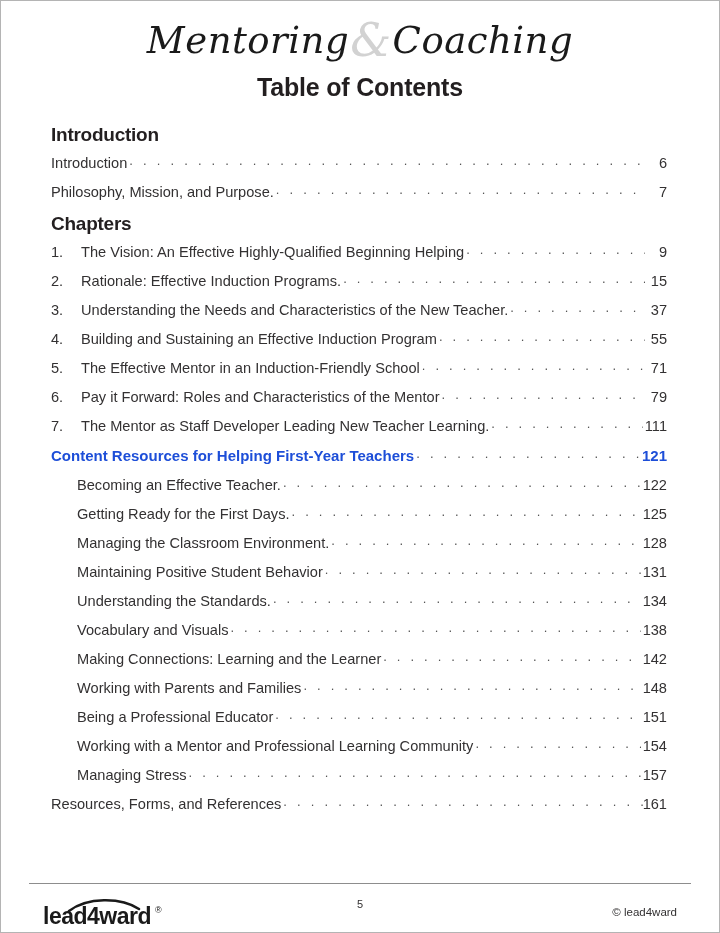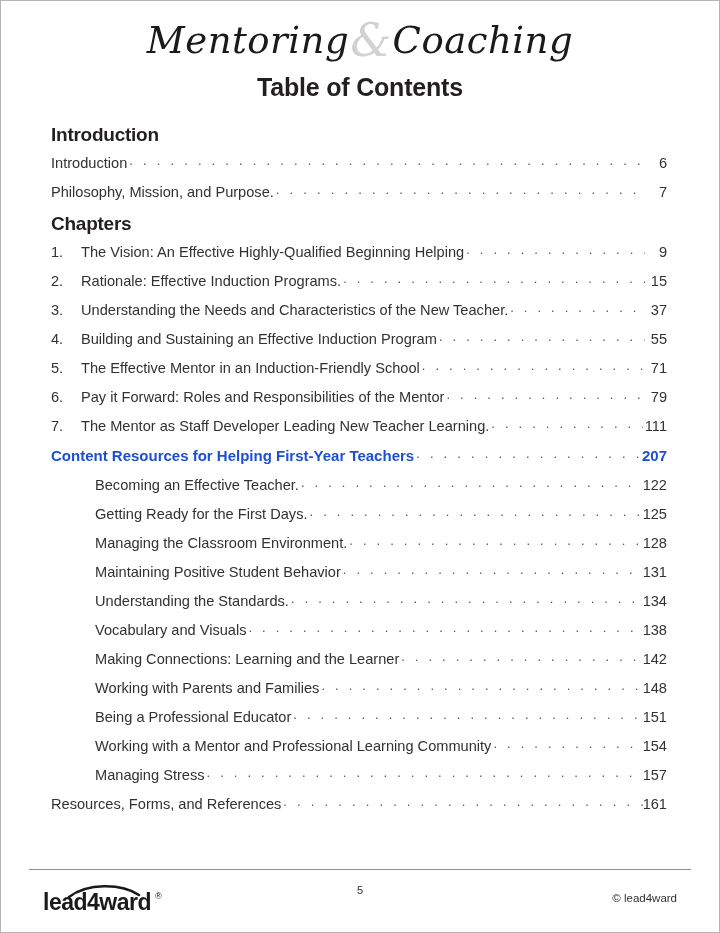--- a/index.html
+++ b/index.html
@@ -117,35 +117,35 @@
   
   .row.bold-row {
     font-weight: bold;
     color: #1d4ed8;
     font-size: 15px;
   }
   .row.bold-row .leader { font-weight: normal; }
 
   
   .row.sub {
-    margin-left: 44px;
+    margin-left: 26px;
     margin-bottom: 13px;
   }
 
   .row.final {
     margin-top: 0;
     margin-bottom: 8px;
   }
 
   
   .footer {
     position: absolute;
     left: 0;
     right: 0;
-    bottom: 18px;
+    bottom: 4px;
     padding: 0 28px;
     box-sizing: border-box;
   }
   .footer-rule {
     border-top: 1.5px solid #8d8d8d;
     margin-bottom: 14px;
   }
   .footer-inner {
     position: relative;
     height: 30px;
@@ -228,35 +228,35 @@
       <span class="pg">55</span>
     </div>
     <div class="row chapter">
       <span class="num">5.</span>
       <span class="label">The Effective Mentor in an Induction-Friendly School</span>
       <span class="leader"></span>
       <span class="pg">71</span>
     </div>
     <div class="row chapter">
       <span class="num">6.</span>
-      <span class="label">Pay it Forward: Roles and Responsibilities of the Mentor</span>
+      <span class="label">Pay it Forward: Roles and Characteristics of the Mentor</span>
       <span class="leader"></span>
       <span class="pg">79</span>
     </div>
     <div class="row chapter">
       <span class="num">7.</span>
       <span class="label">The Mentor as Staff Developer Leading New Teacher Learning.</span>
       <span class="leader"></span>
       <span class="pg">111</span>
     </div>
 
     <div class="row bold-row tight">
       <span class="label">Content Resources for Helping First-Year Teachers</span>
       <span class="leader"></span>
-      <span class="pg">207</span>
+      <span class="pg">121</span>
     </div>
 
     <div class="row sub">
       <span class="label">Becoming an Effective Teacher.</span>
       <span class="leader"></span>
       <span class="pg">122</span>
     </div>
     <div class="row sub">
       <span class="label">Getting Ready for the First Days.</span>
       <span class="leader"></span>

